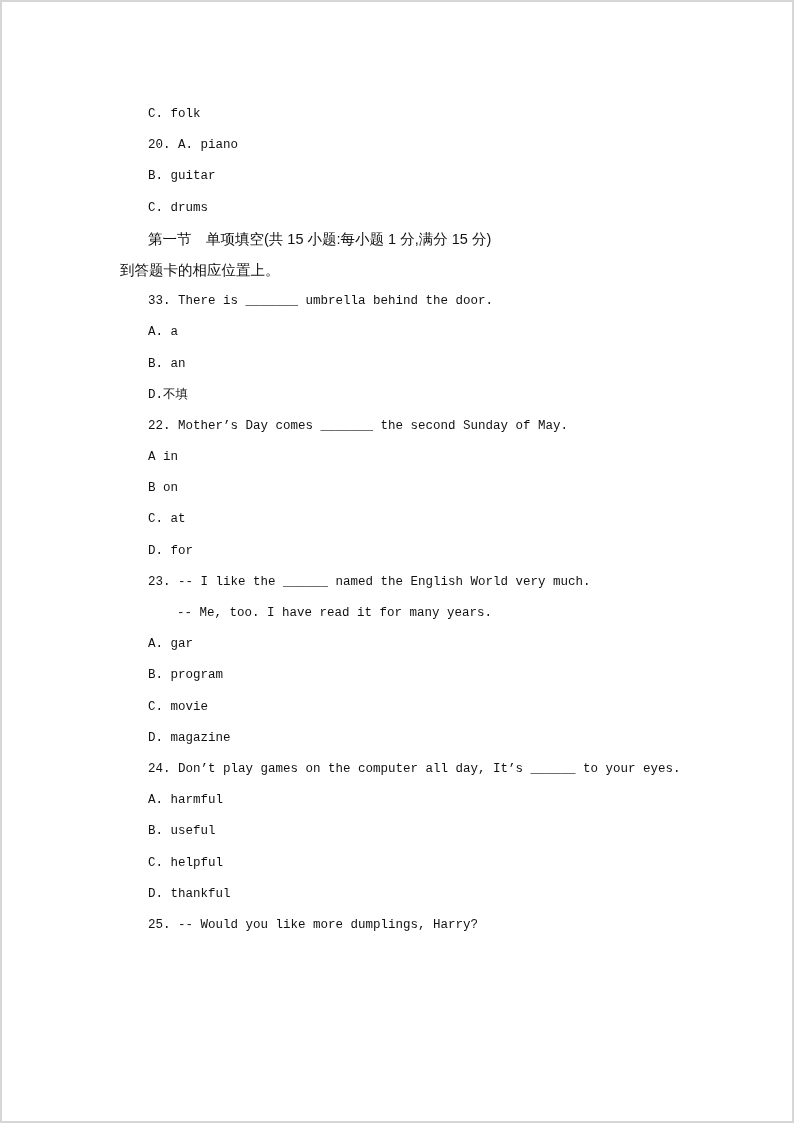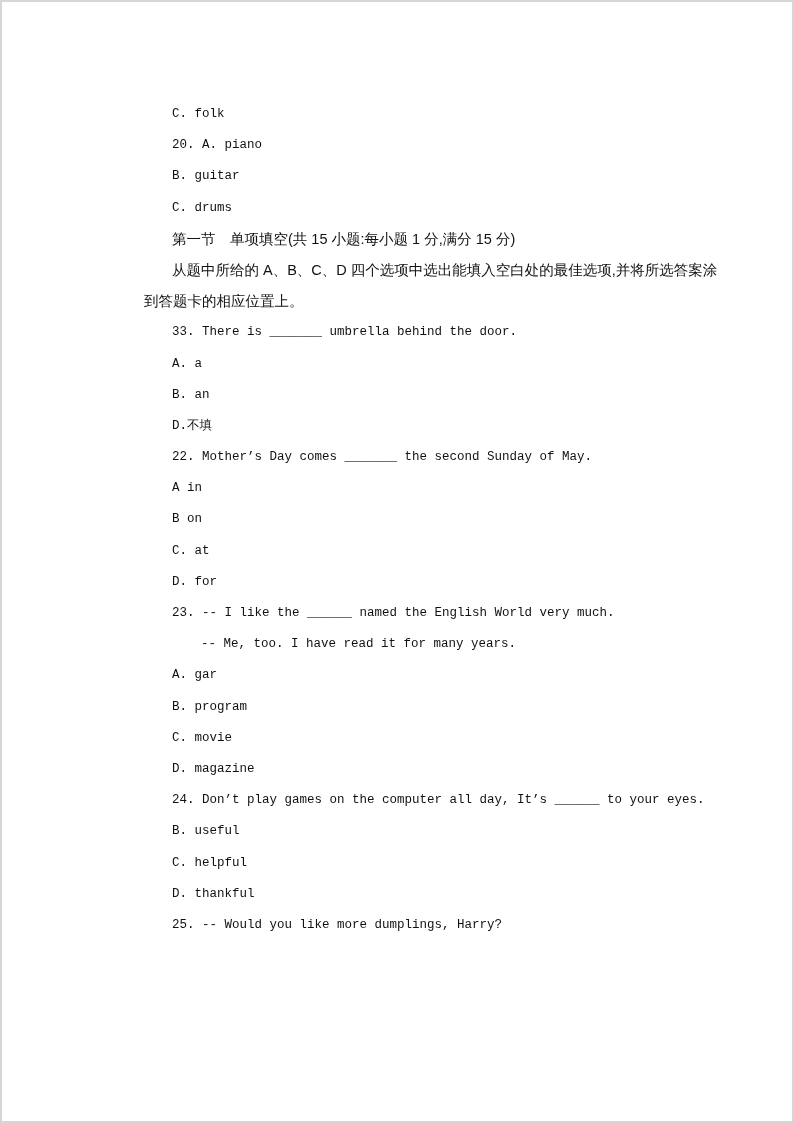--- a/index.html
+++ b/index.html
@@ -14,21 +14,20 @@
     overflow: hidden;
     box-shadow: inset 0 0 0 2px #d6d6d6;
     font-family: "Liberation Sans", sans-serif;
   }
   .doc {
     box-sizing: border-box;
     padding-top: 99px;
     padding-left: 120px;
     padding-right: 60px;
     color: #111111;
-    margin-left: 24px;
   }
   .line {
     height: 31.2px;
     line-height: 31.2px;
     white-space: pre;
   }
   .line.mono {
     font-family: "Liberation Mono", "DejaVu Sans Mono", monospace;
     font-size: 12.5px;
   }
@@ -43,35 +42,35 @@
 </style>
 </head>
 <body>
 
 <div class="doc" id="doc">
     <div class="line indent-1 mono"><span>C. folk</span></div>
     <div class="line indent-1 mono"><span>20. A. piano</span></div>
     <div class="line indent-1 mono"><span>B. guitar</span></div>
     <div class="line indent-1 mono"><span>C. drums</span></div>
     <div class="line indent-1 cn"><span>第一节　单项填空(共 15 小题:每小题 1 分,满分 15 分)</span></div>
-    <div class="line indent-1 cn"><span>从题中所给的 A、B、C、D 四个选项中选出能填入空白处的最佳选项,并将所选答案涂</span></div>
     <div class="line indent-0 cn"><span>到答题卡的相应位置上。</span></div>
     <div class="line indent-1 mono"><span>33. There is _______ umbrella behind the door.</span></div>
     <div class="line indent-1 mono"><span>A. a</span></div>
     <div class="line indent-1 mono"><span>B. an</span></div>
     <div class="line indent-1 mono"><span>D.不填</span></div>
     <div class="line indent-1 mono"><span>22. Mother’s Day comes _______ the second Sunday of May.</span></div>
     <div class="line indent-1 mono"><span>A in</span></div>
     <div class="line indent-1 mono"><span>B on</span></div>
     <div class="line indent-1 mono"><span>C. at</span></div>
     <div class="line indent-1 mono"><span>D. for</span></div>
     <div class="line indent-1 mono"><span>23. -- I like the ______ named the English World very much.</span></div>
     <div class="line indent-2 mono"><span>-- Me, too. I have read it for many years.</span></div>
     <div class="line indent-1 mono"><span>A. gar</span></div>
     <div class="line indent-1 mono"><span>B. program</span></div>
     <div class="line indent-1 mono"><span>C. movie</span></div>
     <div class="line indent-1 mono"><span>D. magazine</span></div>
     <div class="line indent-1 mono"><span>24. Don’t play games on the computer all day, It’s ______ to your eyes.</span></div>
+    <div class="line indent-1 mono"><span>A. harmful</span></div>
     <div class="line indent-1 mono"><span>B. useful</span></div>
     <div class="line indent-1 mono"><span>C. helpful</span></div>
     <div class="line indent-1 mono"><span>D. thankful</span></div>
     <div class="line indent-1 mono"><span>25. -- Would you like more dumplings, Harry?</span></div>
   </div>
 
 </body></html>

